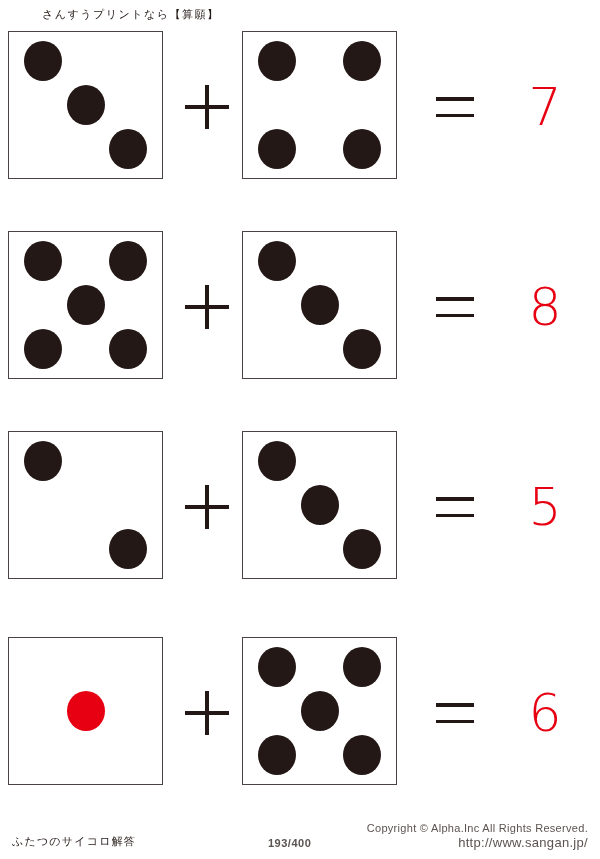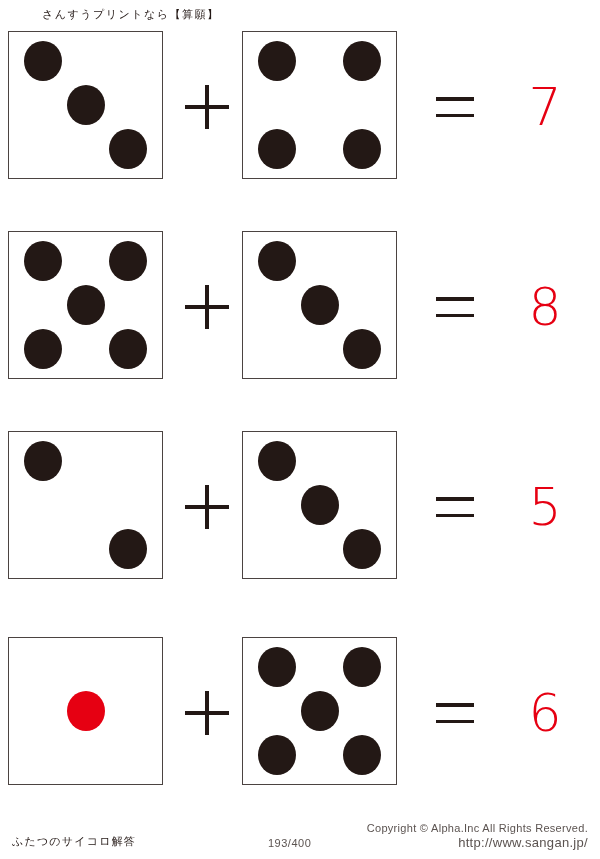--- a/index.html
+++ b/index.html
@@ -143,20 +143,21 @@
     color: #231815;
     white-space: nowrap;
   }
   #footer-pagenum {
     position: absolute;
     left: 268px;
     bottom: 10px;
     font-size: 11px;
     letter-spacing: 0.5px;
     color: #5b5350;
+    font-weight: bold;
   }
   #footer-copyright {
     position: absolute;
     right: 12px;
     bottom: 25px;
     font-size: 11px;
     letter-spacing: 0.3px;
     color: #5b5350;
     white-space: nowrap;
   }

